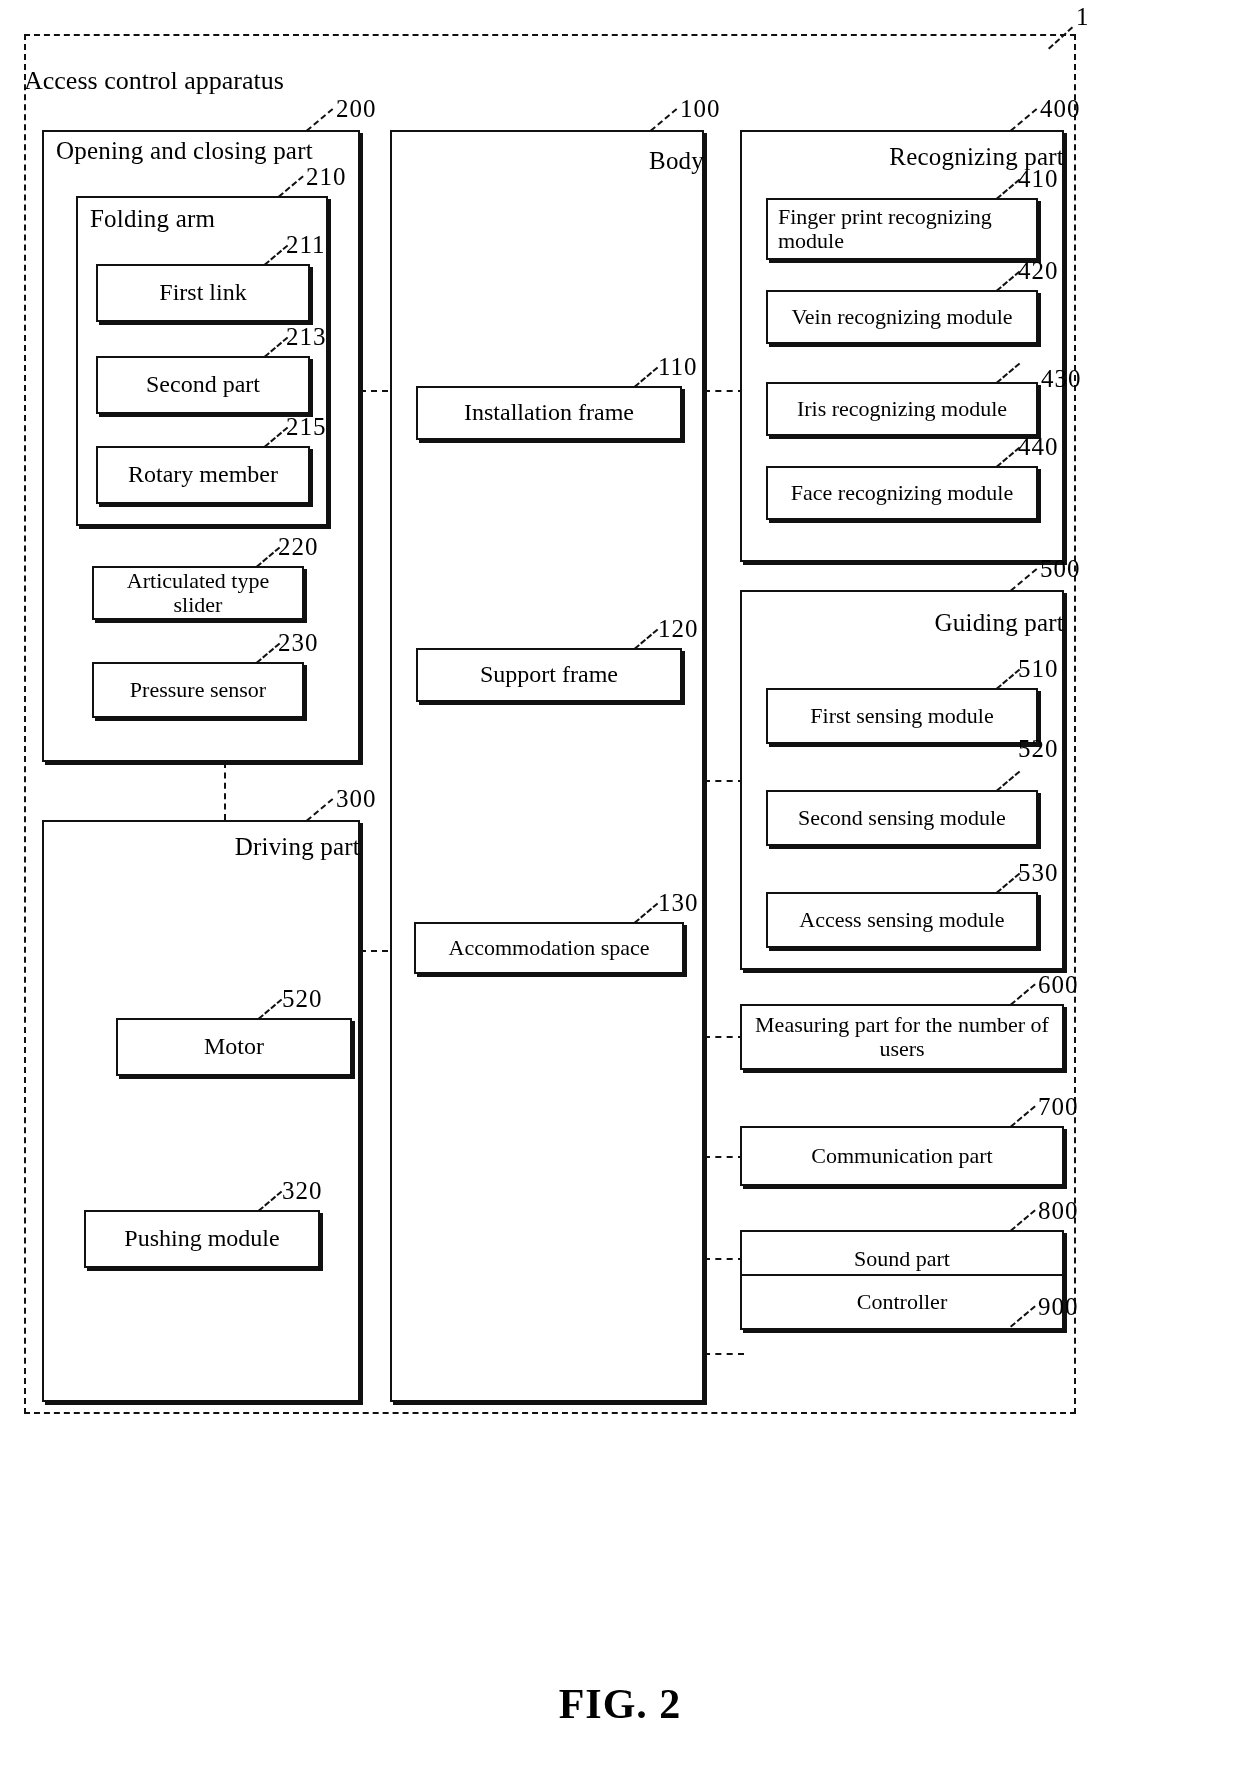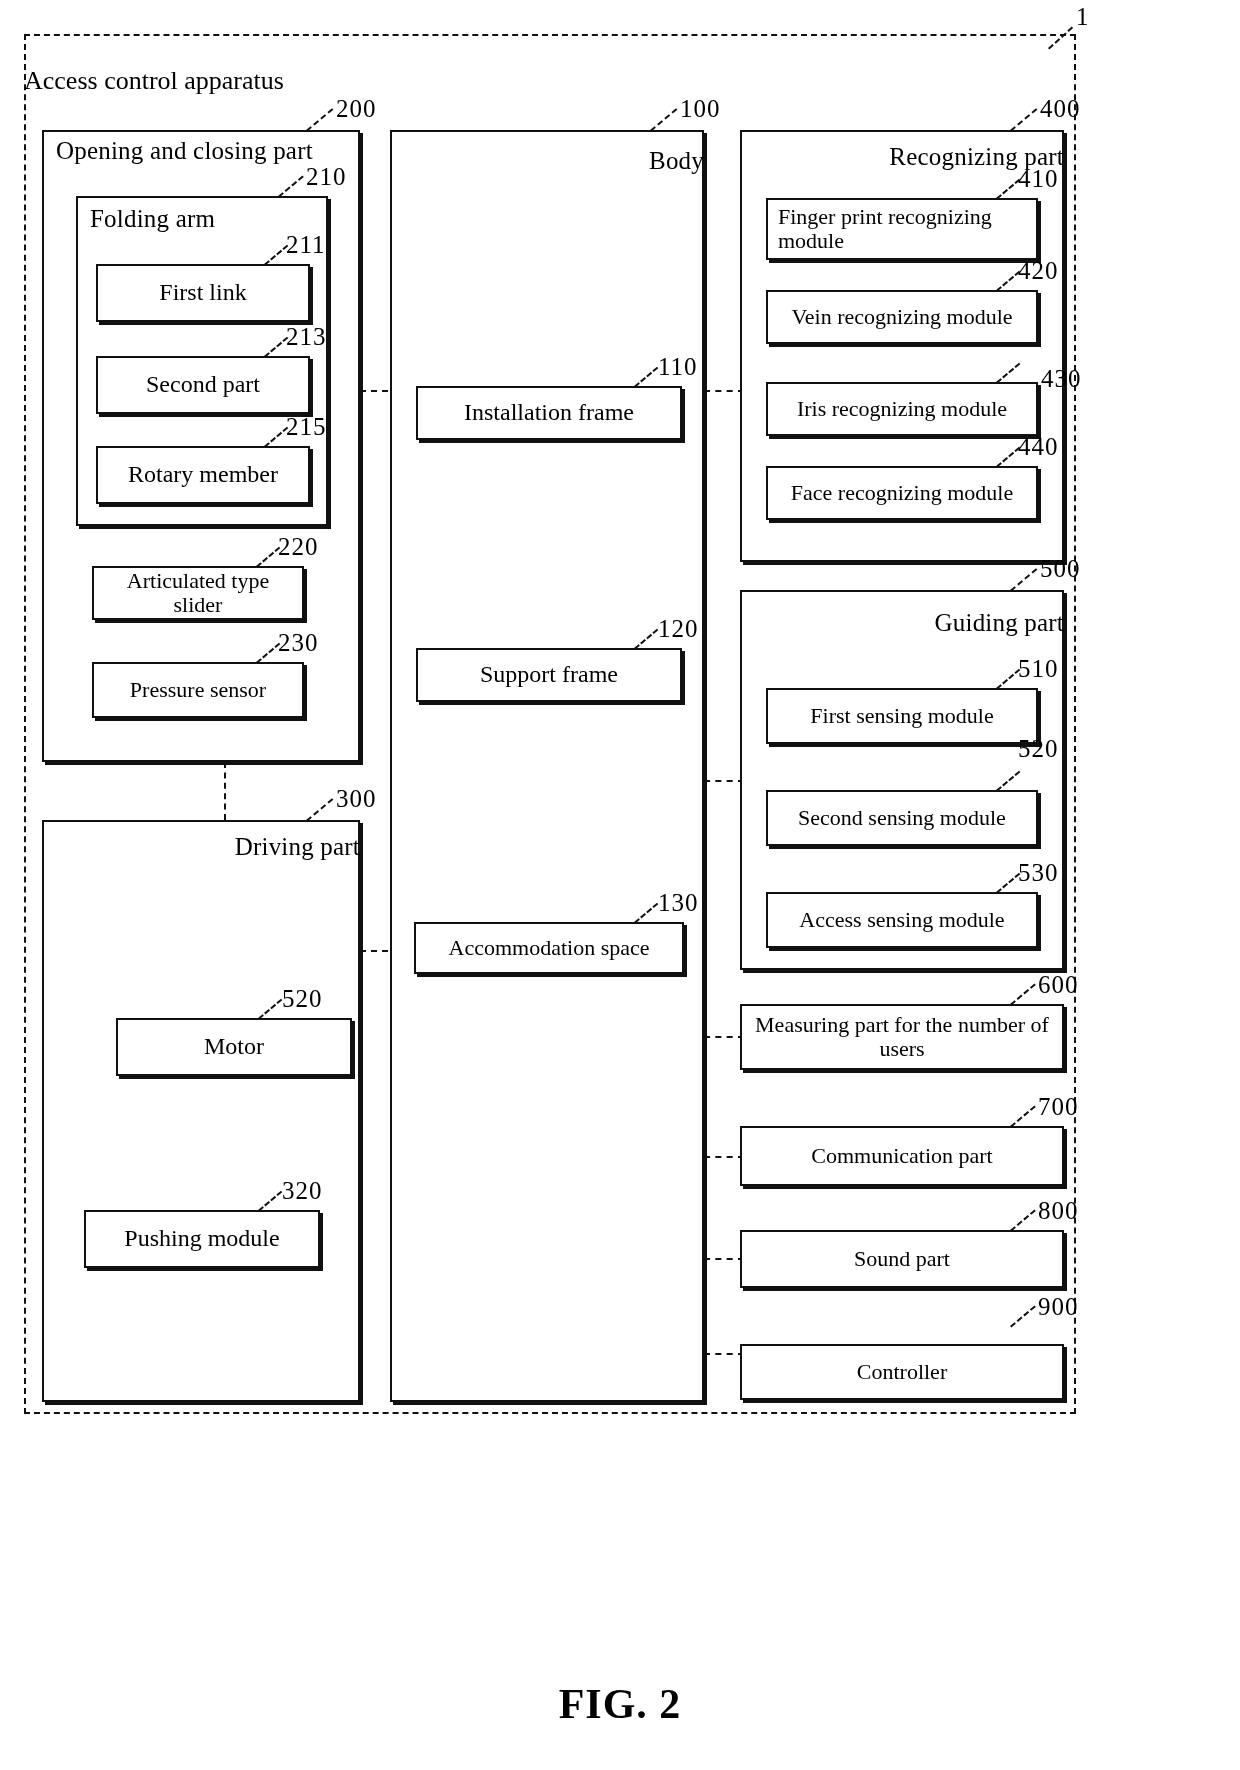--- a/index.html
+++ b/index.html
@@ -330,21 +330,21 @@
   <div class="ref" style="left:1038px;top:1094px;">700</div>
 
   <div class="abs leaf" style="left:740px;top:1230px;width:324px;height:58px;">
     <div class="leaf-label sm">Sound part</div>
   </div>
   <div class="abs" style="left:1010px;top:1206px;width:40px;height:26px;">
     <div class="leader" style="left:0;top:24px;width:32px;transform:rotate(-40deg);"></div>
   </div>
   <div class="ref" style="left:1038px;top:1198px;">800</div>
 
-  <div class="abs leaf" style="left:740px;top:1344px;width:324px;height:56px;">
+  <div class="abs leaf" style="left:740px;top:1274px;width:324px;height:56px;">
     <div class="leaf-label sm">Controller</div>
   </div>
   <div class="abs" style="left:1010px;top:1302px;width:40px;height:26px;">
     <div class="leader" style="left:0;top:24px;width:32px;transform:rotate(-40deg);"></div>
   </div>
   <div class="ref" style="left:1038px;top:1294px;">900</div>
 
   <div id="fig-caption" style="top:1680px;">FIG. 2</div>
 
 </div>

